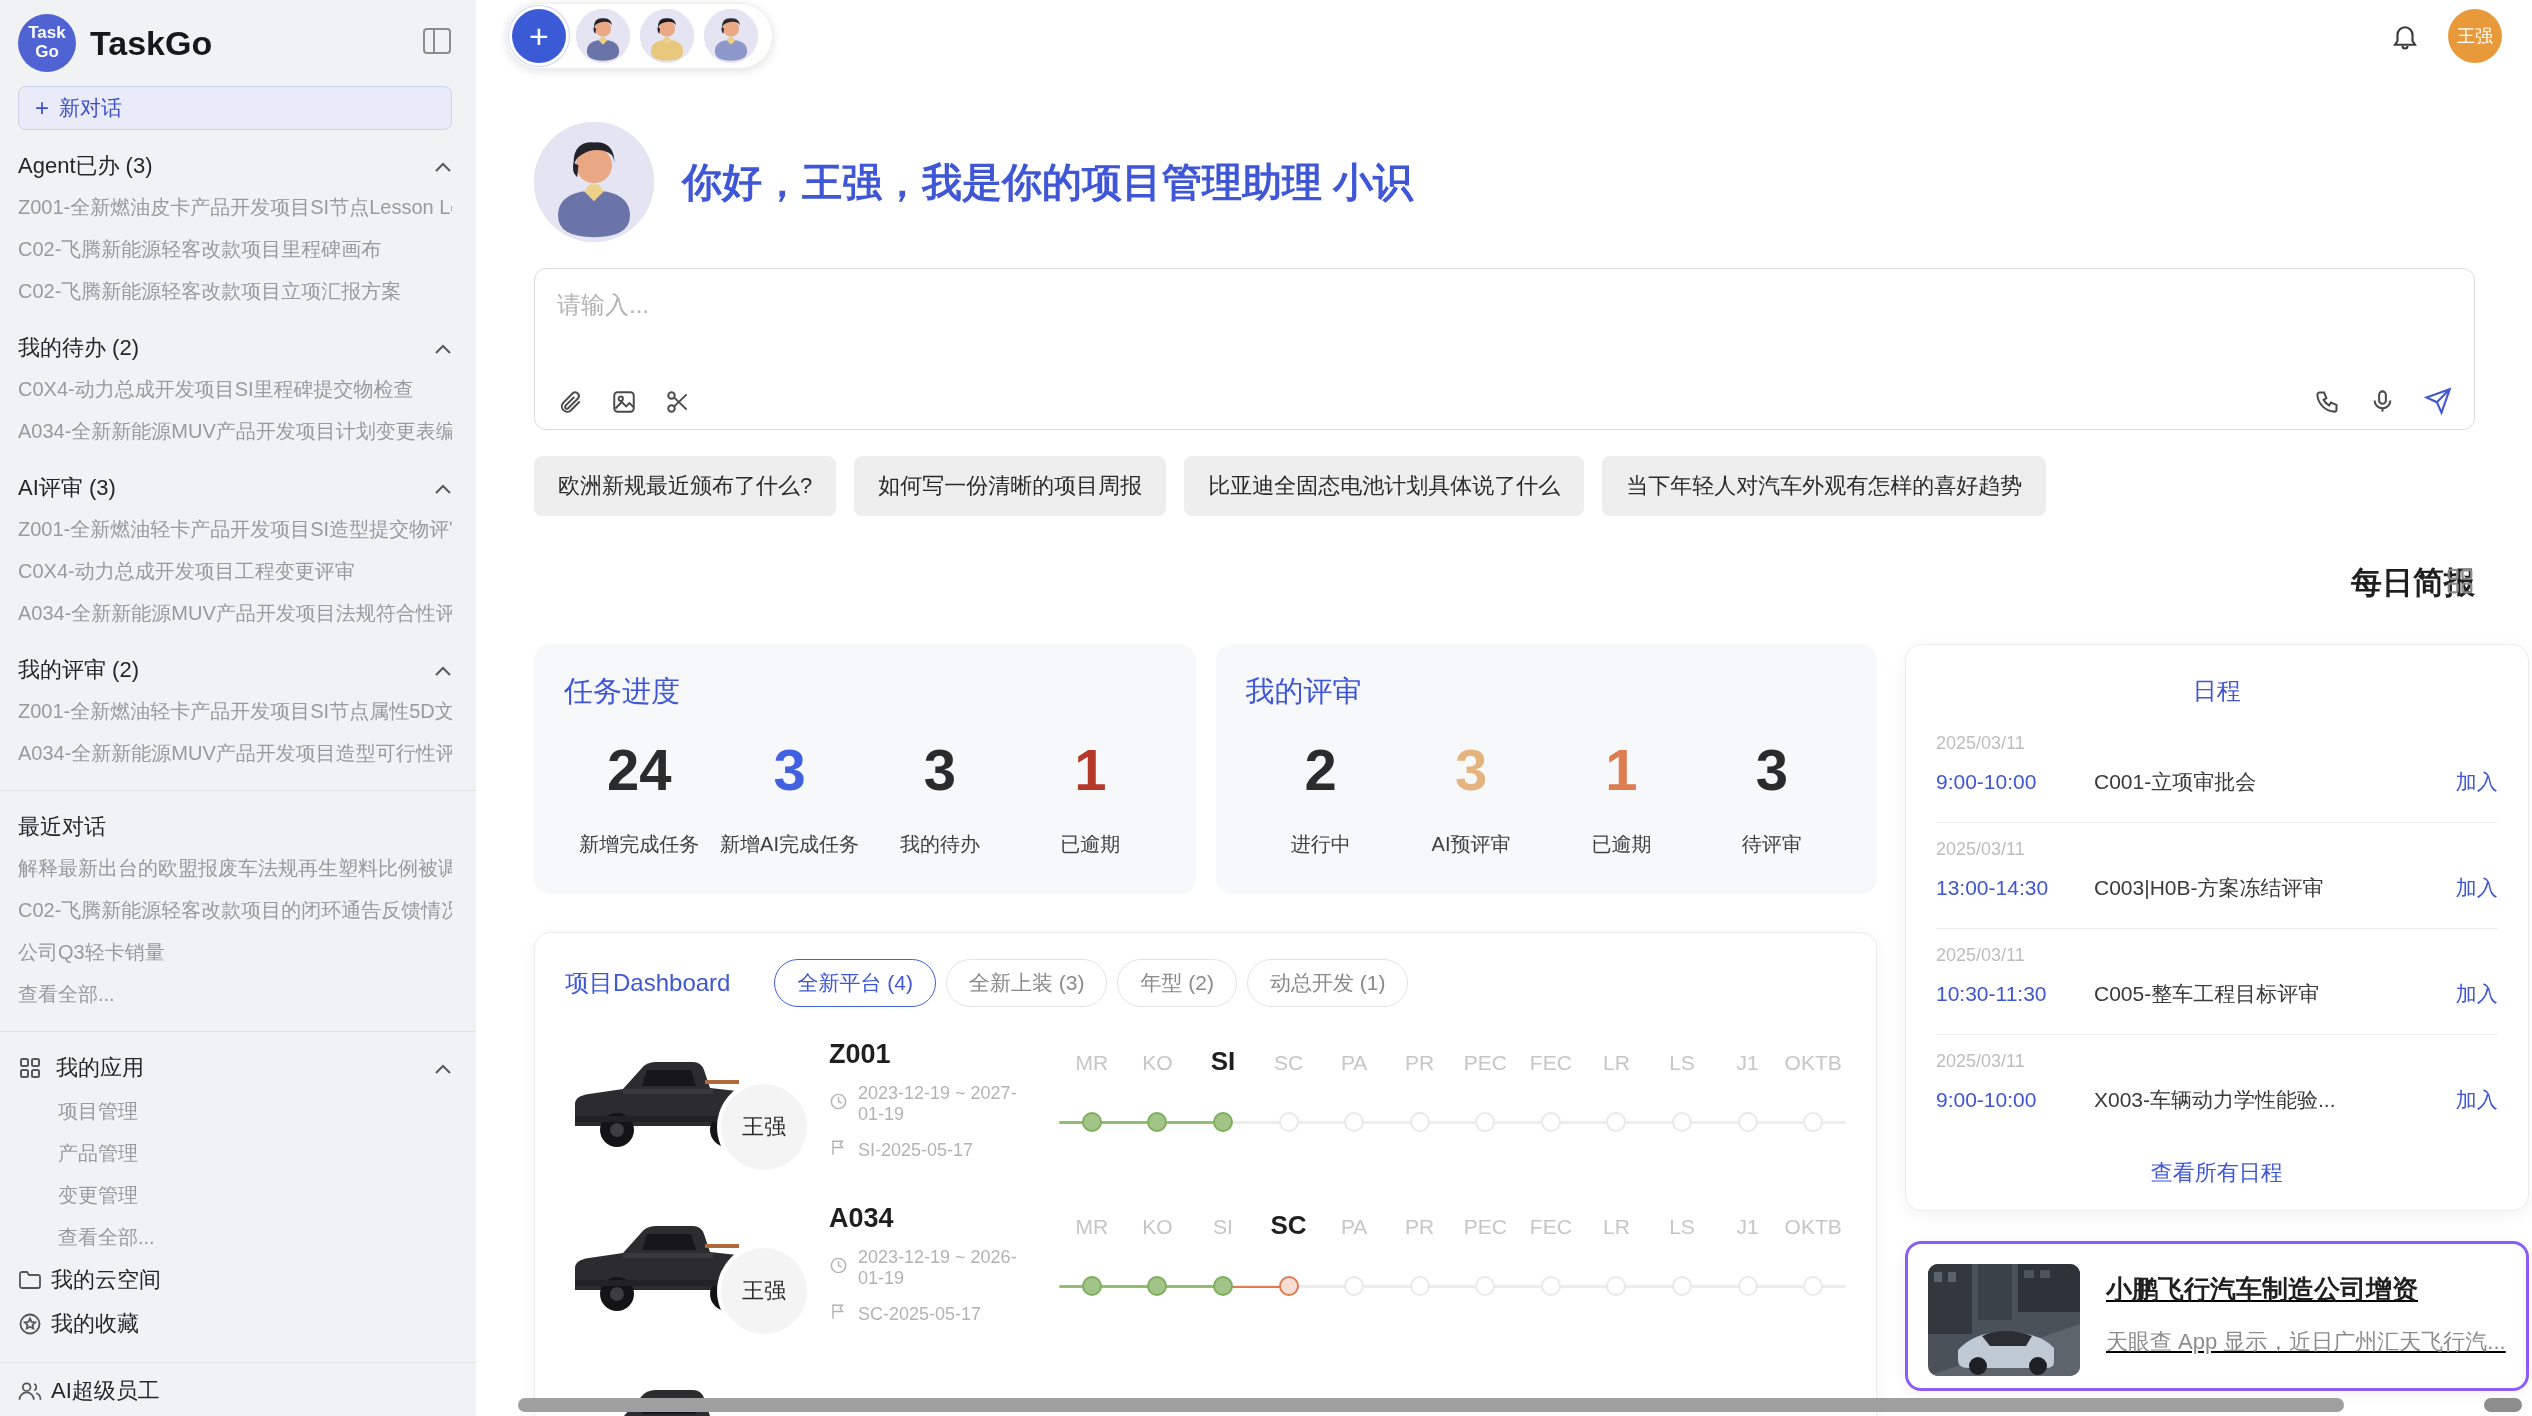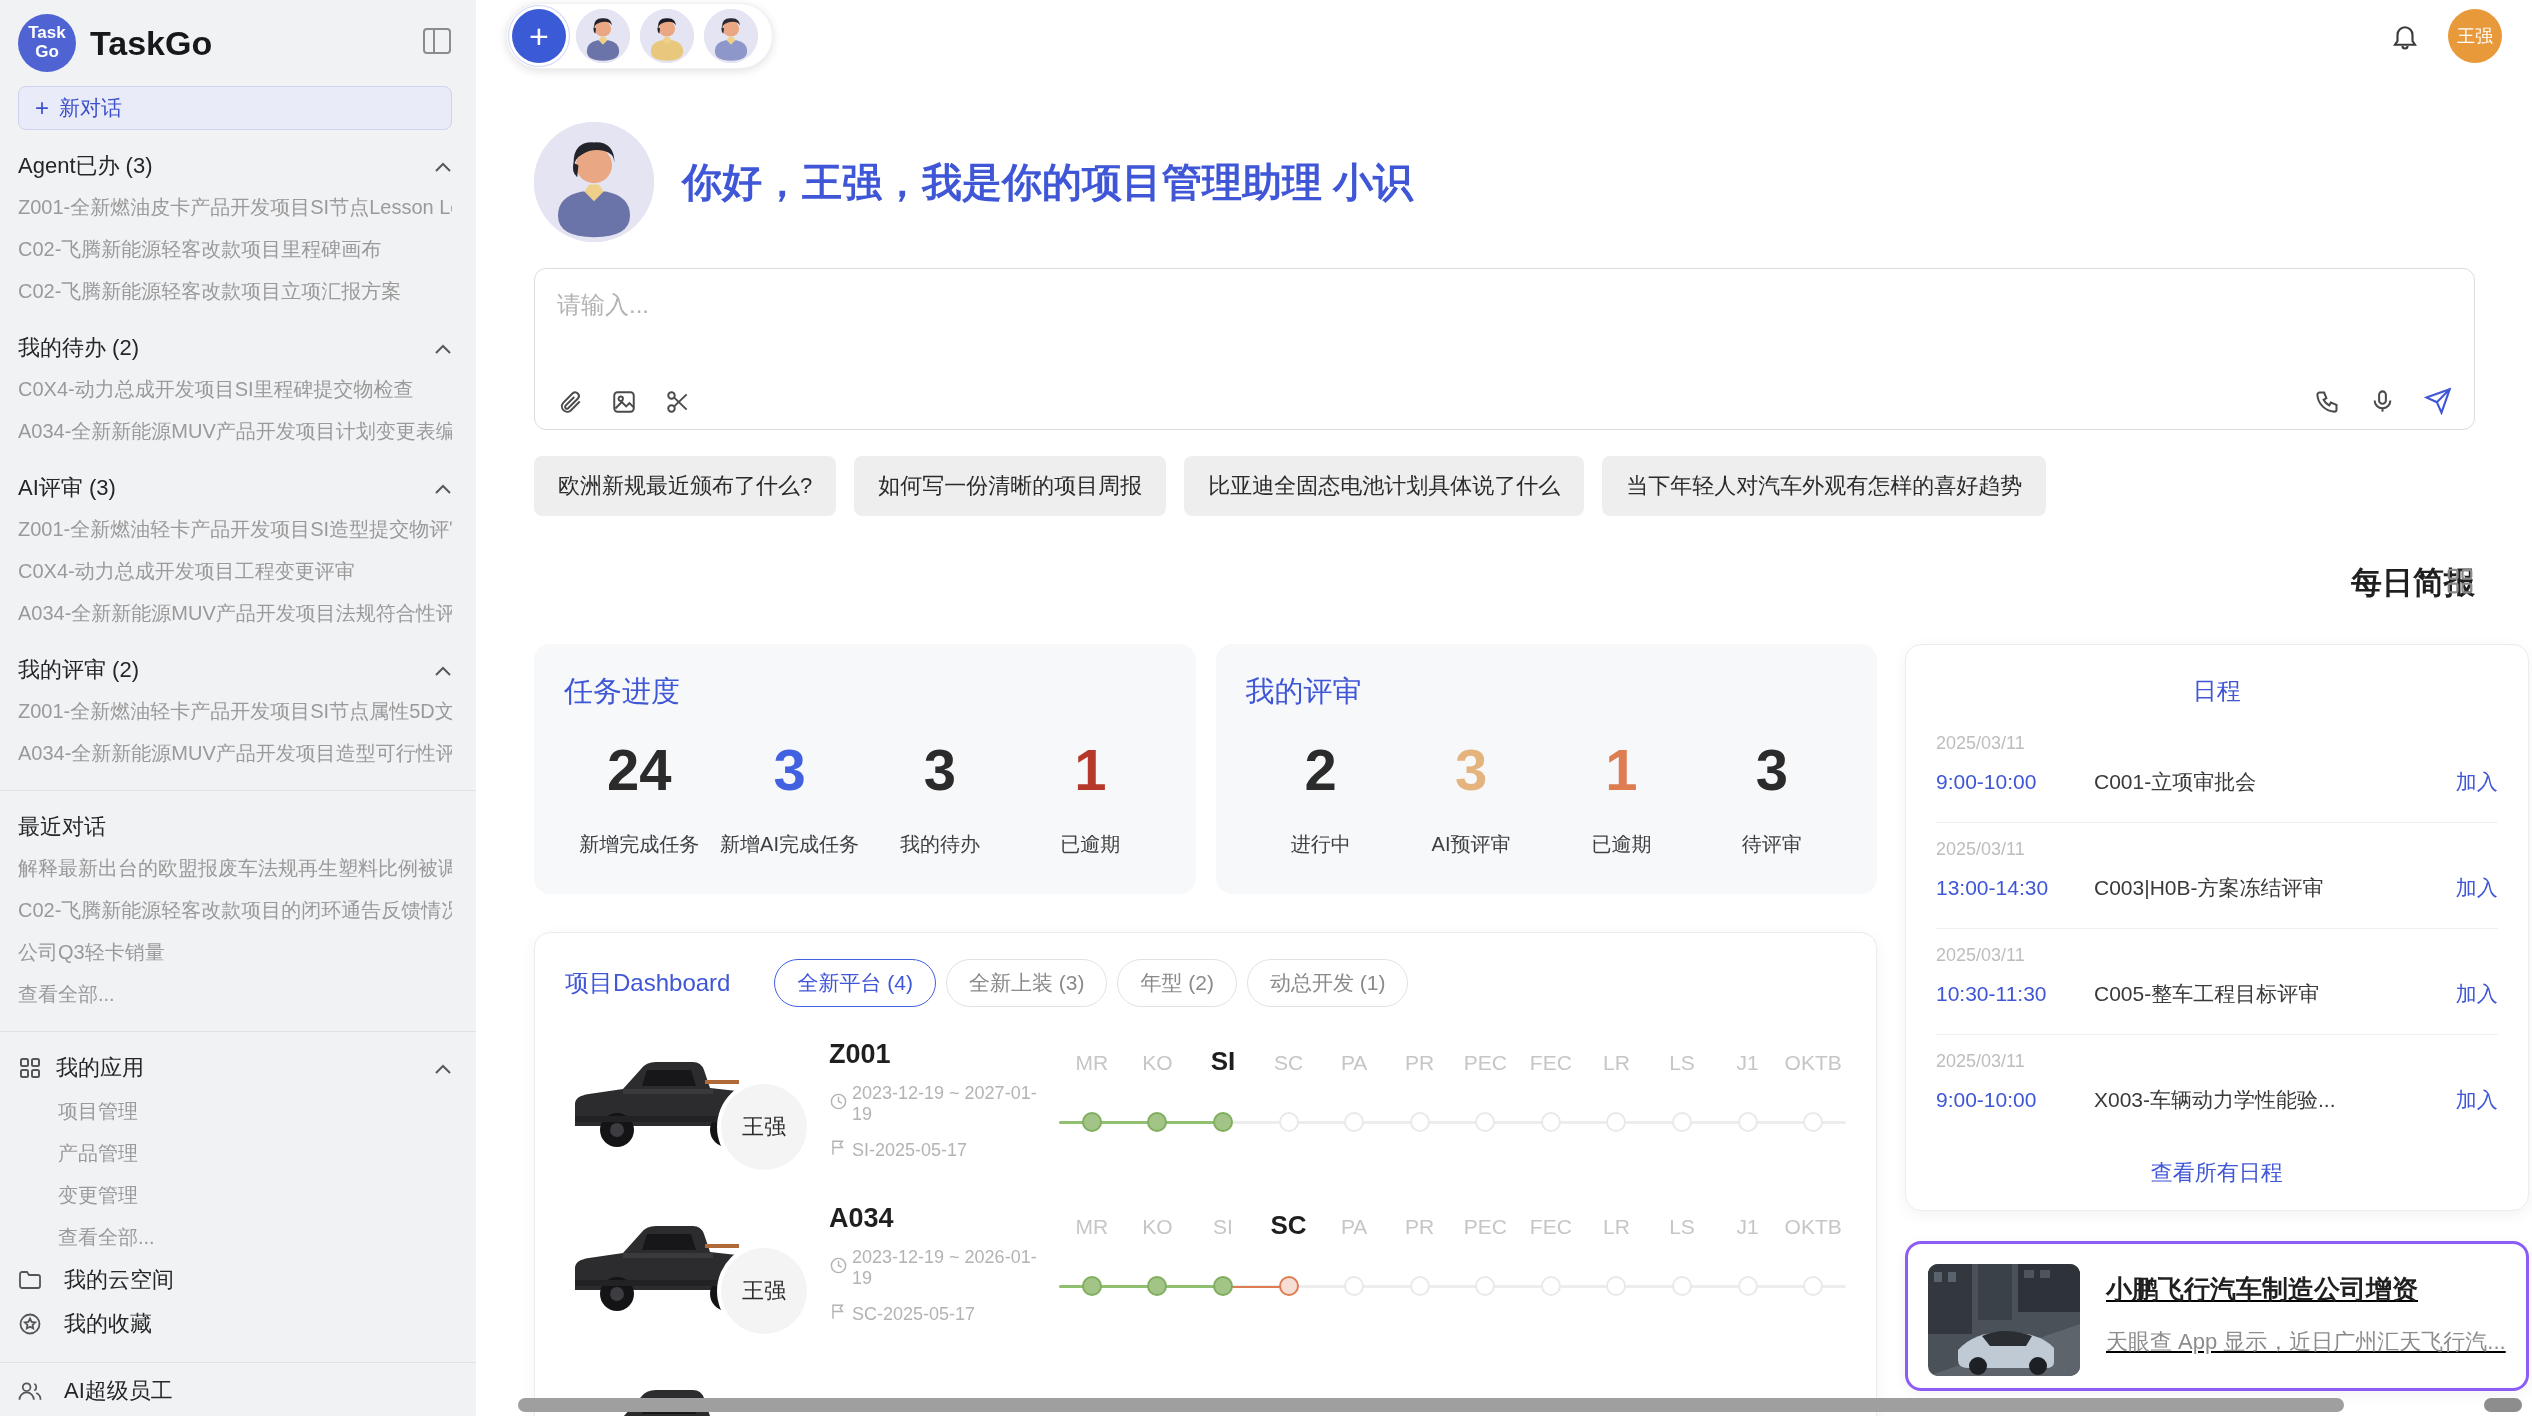--- a/index.html
+++ b/index.html
@@ -22,21 +22,21 @@
   .sec-head { display:flex; align-items:center; margin-top:16px; height:40px;
     font-size:22px; color:#262626; cursor:pointer; }
   .sec-head .chev { margin-left:auto; color:#595959; }
   .side-item { height:42px; line-height:42px; font-size:20px; color:#9a9a9a;
     white-space:nowrap; overflow:hidden; cursor:pointer; }
   .side-div { border:none; border-top:1px solid #e1e2e5; margin:16px -24px 6px; }
   .app-head { display:flex; align-items:center; gap:14px; margin-top:14px; height:44px;
     font-size:22px; color:#262626; cursor:pointer; }
   .app-head .chev { margin-left:auto; color:#595959; }
   .app-sub { padding-left:40px; }
-  .side-link { display:flex; align-items:center; gap:22px; height:44px; font-size:22px;
+  .side-link { display:flex; align-items:center; gap:9px; height:44px; font-size:22px;
     color:#262626; cursor:pointer; }
   .side-ic { width:24px; color:#55565a; display:flex; }
 
   
   .main { position:absolute; left:476px; right:0; top:0; bottom:0; background:#fff; }
   .topbar { height:72px; display:flex; align-items:center; padding:0 30px; }
   .members { display:flex; align-items:center; gap:10px; background:#fff;
     border:1px solid #f0f0f0; border-radius:999px; padding:5px 14px 5px 5px;
     box-shadow:0 2px 10px rgba(0,0,0,.12); }
   .plus-btn { width:54px; height:54px; border-radius:50%; background:#3b5bd6; color:#fff;
@@ -91,21 +91,21 @@
   .f-chip.active { border-color:#4161e0; color:#3f56d6; }
 
   .project-row { display:flex; align-items:center; margin-top:24px; height:140px; }
   .truck-wrap { width:212px; flex:none; position:relative; }
   .truck-wrap svg { display:block; }
   .owner-badge { position:absolute; right:-30px; bottom:-10px; width:86px; height:86px;
     border-radius:50%; background:#f4f4f4; box-shadow:0 0 0 4px #fff; display:flex;
     align-items:center; justify-content:center; font-size:22px; color:#2b2b2b; }
   .proj-info { margin-left:52px; width:212px; flex:none; }
   .proj-code { font-size:27px; font-weight:bold; color:#1f1f1f; }
-  .meta { display:flex; align-items:center; gap:4px; margin-top:13px; color:#b3b3b3; font-size:18px; }
+  .meta { display:flex; align-items:center; gap:10px; margin-top:13px; color:#b3b3b3; font-size:18px; }
   .meta svg { flex:none; }
   .timeline { flex:1; position:relative; height:128px; margin-left:18px; }
   .tl-line { position:absolute; top:84px; height:3px; background:#ededed; left:0; right:0; border-radius:2px; }
   .tl-line.done { background:#8fbf6f; }
   .tl-line.warn { background:#de7c52; height:2px; top:85px; }
   .tl-cells { position:absolute; inset:0; display:grid; grid-template-columns:repeat(12,1fr); }
   .tl-cell { position:relative; text-align:center; }
   .tl-lab { font-size:21px; color:#c6c6c6; margin-top:14px; display:inline-block; }
   .tl-lab.cur { font-size:26px; font-weight:bold; color:#1f1f1f; margin-top:9px; }
   .node { position:absolute; top:75px; left:50%; margin-left:-10px; width:20px; height:20px;

